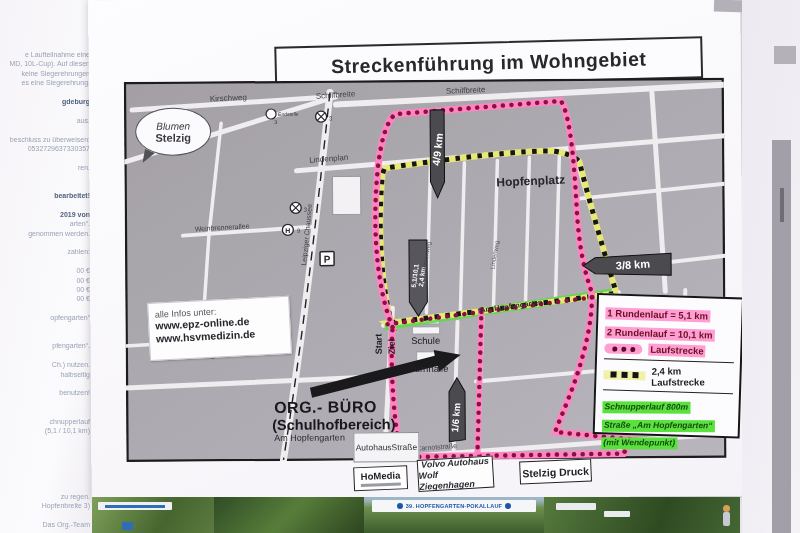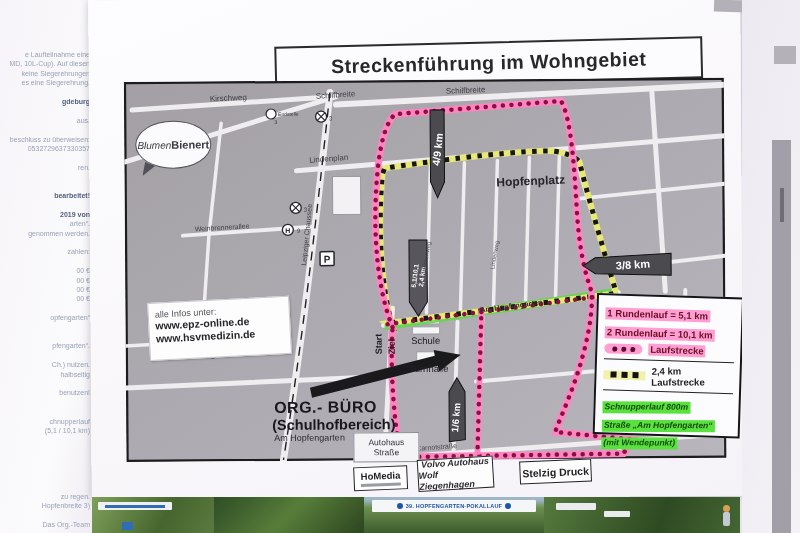--- a/index.html
+++ b/index.html
@@ -24,30 +24,30 @@
              align-items:center;justify-content:center;transform:rotate(-1deg);
              font-size:19.5px;font-weight:bold;color:#28282b;letter-spacing:.5px;}
   .map-svg{position:absolute;left:35px;top:82px;}
 
   
   .info-box{position:absolute;left:58px;top:300px;width:142px;height:58px;
             background:#fdfdfe;border:1px solid #c9c8cf;transform:rotate(-2.5deg);
             padding:6px 6px;box-shadow:1px 1px 2px rgba(0,0,0,.2);}
   .info-box .l1{font-size:9px;color:#565660;}
   .info-box .l2{font-size:10.5px;font-weight:bold;color:#26262b;line-height:13px;}
-  .bubble{position:absolute;left:46px;top:121px;width:76px;height:48px;
+  .bubble{position:absolute;left:46px;top:108px;width:76px;height:48px;
           background:#fbfafc;border:1.5px solid #515158;border-radius:50%;
-          display:flex;flex-direction:row;align-items:center;justify-content:center;}
+          display:flex;flex-direction:column;align-items:center;justify-content:center;}
   .bubble:after{content:"";position:absolute;left:6px;bottom:-8px;width:14px;height:14px;
           background:#515158;clip-path:polygon(0 100%,20% 0,90% 30%);}
   .bubble .l1{font-size:10px;font-style:italic;color:#3a3a40;line-height:11px;}
   .bubble .l2{font-size:11px;font-weight:bold;color:#3a3a40;line-height:12px;}
   .autohaus{position:absolute;left:262px;top:434px;width:66px;height:30px;
             background:#f4f3f6;border:1px solid #8d8d94;font-size:8.5px;color:#333338;
-            display:flex;flex-direction:column;align-items:center;justify-content:center;line-height:10px;}
+            display:flex;align-items:center;justify-content:center;line-height:10px;}
 
   
   .legend{position:absolute;left:504px;top:299px;width:147px;height:141px;
           background:#fcfbfd;border:2px solid #161618;transform:rotate(2.2deg);
           padding:7px 6px 5px 7px;}
   .hl-pink{background:#ff9ed2;color:#6d1025;font-weight:bold;font-size:9.5px;
            padding:0 2px;display:inline-block;line-height:12px;}
   .legend .row{margin-bottom:1px;}
   .sym-row{display:flex;align-items:center;gap:6px;margin:3px 0 2px;}
   .lp{width:38px;height:10px;border-radius:6px;background:#ff9ed2;
@@ -297,21 +297,21 @@
         <text transform="translate(256,274) rotate(-90)" font-size="9" font-weight="bold" fill="#1c1c20">Start</text>
         <text transform="translate(269,274) rotate(-90)" font-size="9" font-weight="bold" fill="#1c1c20">Ziel</text>
         <text x="148" y="332" font-size="16" font-weight="bold" fill="#18181c" letter-spacing=".5">ORG.- BÜRO</text>
         <text x="146" y="349" font-size="14.5" font-weight="bold" fill="#18181c">(Schulhofbereich)</text>
         <text x="148" y="360" font-size="9" fill="#2c2c31">Am Hopfengarten</text>
       </g>
     </svg>
 
     <div class="bubble">
       <div class="l1">Blumen</div>
-      <div class="l2">Bienert</div>
+      <div class="l2">Stelzig</div>
     </div>
 
     <div class="info-box">
       <div class="l1">alle Infos unter:</div>
       <div class="l2">www.epz-online.de</div>
       <div class="l2">www.hsvmedizin.de</div>
     </div>
 
     <div class="autohaus">
       <div>Autohaus</div>

